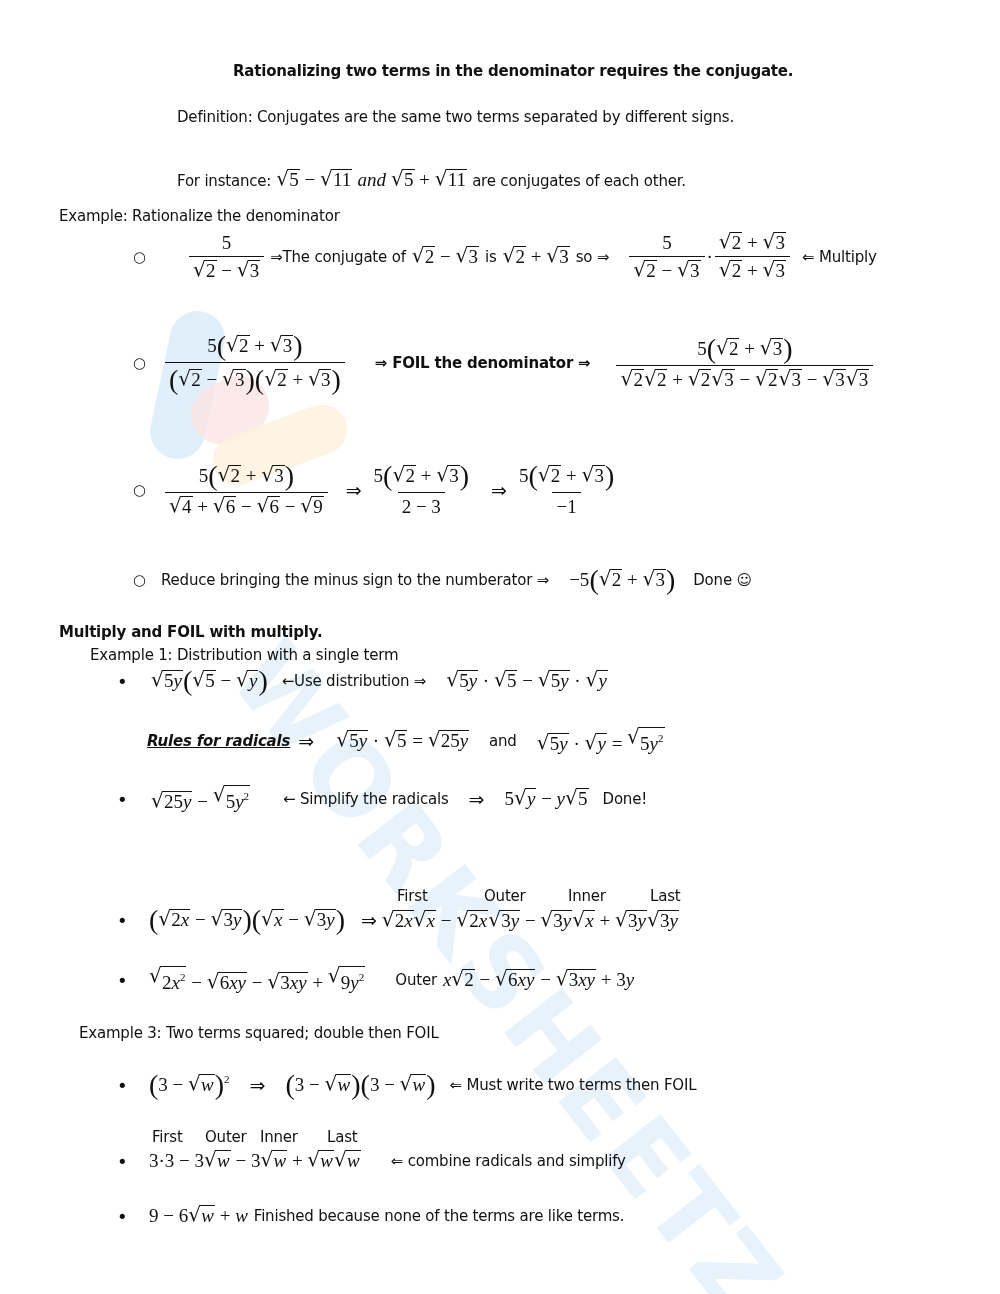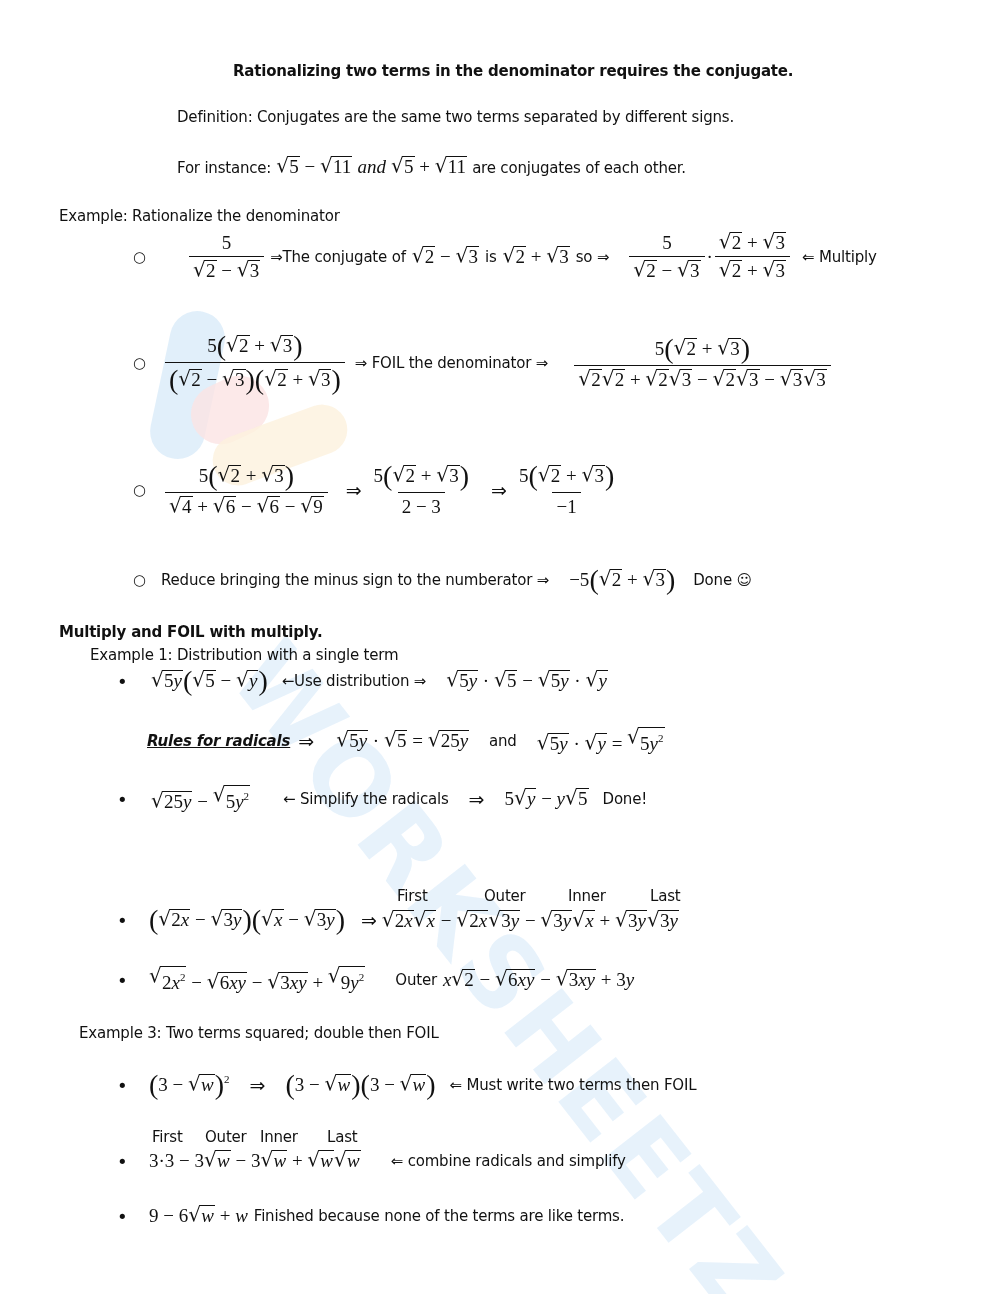--- a/index.html
+++ b/index.html
@@ -33,21 +33,21 @@
     <div style="position:absolute;left:10px;top:10px;width:55px;height:150px;background:#d9ebf9;border-radius:28px;transform:rotate(12deg);opacity:.8"></div>
     <div style="position:absolute;left:40px;top:80px;width:80px;height:60px;background:#fbe3e3;border-radius:30px;transform:rotate(-25deg);opacity:.8"></div>
     <div style="position:absolute;left:60px;top:120px;width:140px;height:50px;background:#fdf1dd;border-radius:25px;transform:rotate(-20deg);opacity:.8"></div>
   </div>
   <div class="wm" style="left:300px;top:620px;font-size:100px;font-weight:bold;color:#e3f0fb;transform:rotate(52deg);transform-origin:left top;letter-spacing:4px;opacity:.85;font-family:'DejaVu Sans',sans-serif;">WORKSHEETZONE</div>
 
   <div class="abs txt" style="left:177px;top:108px;">Definition: Conjugates are the same two terms separated by different signs.</div>
 
   <div class="abs txt bold" style="left:233px;top:62px;">Rationalizing two terms in the denominator requires the conjugate.</div>
 
-  <div class="abs" style="left:177px;top:156px;">
+  <div class="abs" style="left:177px;top:169px;">
     <span class="txt">For instance:</span>
     <span class="m"><span class="rad"><span class="ri">5</span></span> − <span class="rad"><span class="ri">11</span></span></span>
     <span class="m i">and</span>
     <span class="m"><span class="rad"><span class="ri">5</span></span> + <span class="rad"><span class="ri">11</span></span></span>
     <span class="txt">are conjugates of each other.</span>
   </div>
 
   <div class="abs txt" style="left:59px;top:207px;">Example: Rationalize the denominator</div>
 
   <div class="abs" style="left:133px;top:232px;display:flex;align-items:center;gap:6px;">
@@ -74,21 +74,21 @@
     </span>
     <span class="txt" style="margin-left:6px;">⇐ Multiply</span>
   </div>
 
   <div class="abs" style="left:133px;top:332px;display:flex;align-items:center;gap:8px;">
     <span class="circ" style="width:24px;">○</span>
     <span class="m frac">
       <span class="num">5<span class="big">(</span><span class="rad"><span class="ri">2</span></span> + <span class="rad"><span class="ri">3</span></span><span class="big">)</span></span>
       <span class="den"><span class="big">(</span><span class="rad"><span class="ri">2</span></span> − <span class="rad"><span class="ri">3</span></span><span class="big">)(</span><span class="rad"><span class="ri">2</span></span> + <span class="rad"><span class="ri">3</span></span><span class="big">)</span></span>
     </span>
-    <span class="txt" style="margin-left:2px;">⇒ FOIL the denominator ⇒</span>
+    <span class="txt" style="margin-left:22px;font-weight:bold;">⇒ FOIL the denominator ⇒</span>
     <span class="m frac" style="margin-left:18px;">
       <span class="num">5<span class="big">(</span><span class="rad"><span class="ri">2</span></span> + <span class="rad"><span class="ri">3</span></span><span class="big">)</span></span>
       <span class="den"><span class="rad"><span class="ri">2</span></span><span class="rad"><span class="ri">2</span></span> + <span class="rad"><span class="ri">2</span></span><span class="rad"><span class="ri">3</span></span> − <span class="rad"><span class="ri">2</span></span><span class="rad"><span class="ri">3</span></span> − <span class="rad"><span class="ri">3</span></span><span class="rad"><span class="ri">3</span></span></span>
     </span>
   </div>
 
   <div class="abs" style="left:133px;top:462px;display:flex;align-items:center;gap:8px;">
     <span class="circ" style="width:24px;">○</span>
     <span class="m frac">
       <span class="num">5<span class="big">(</span><span class="rad"><span class="ri">2</span></span> + <span class="rad"><span class="ri">3</span></span><span class="big">)</span></span>

